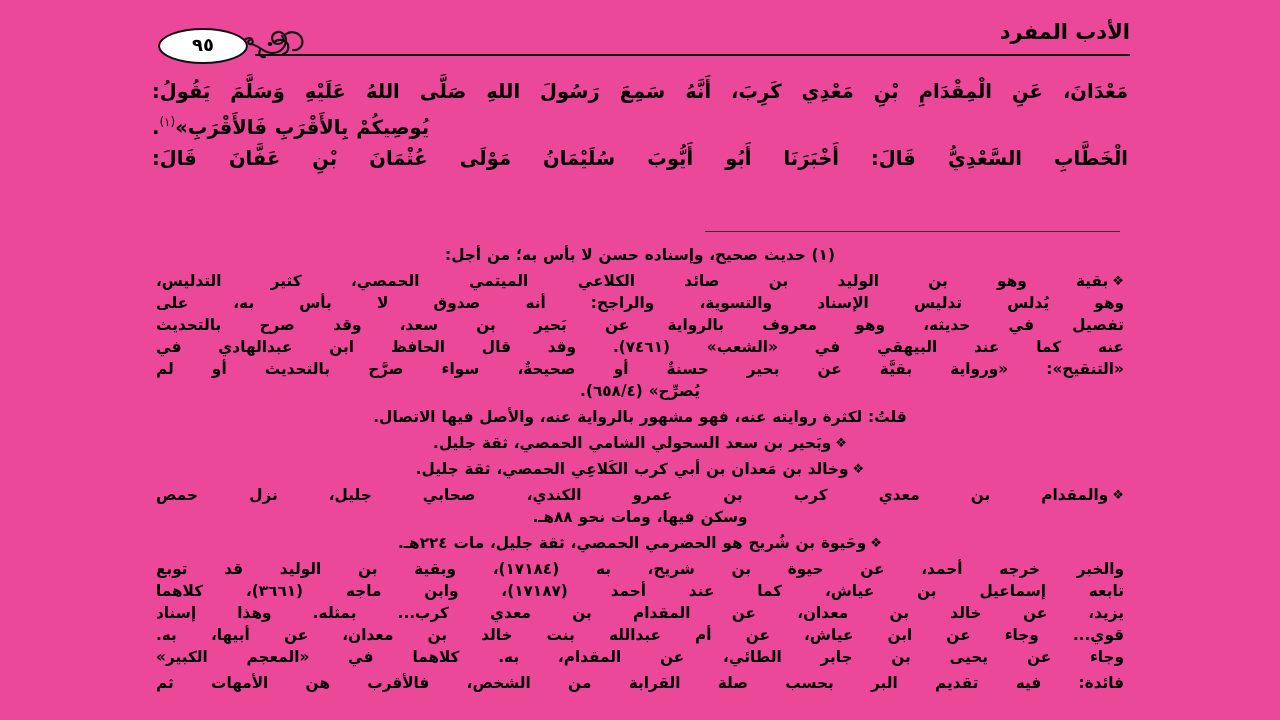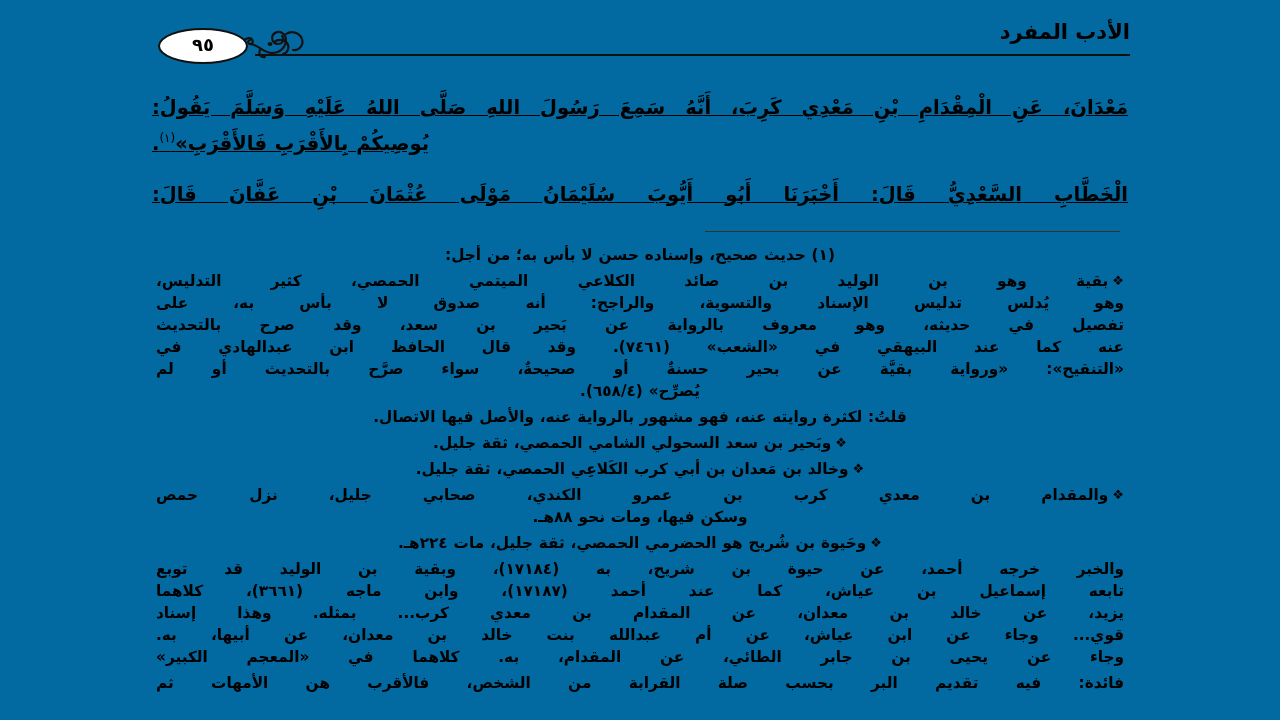--- a/index.html
+++ b/index.html
@@ -13,21 +13,21 @@
     height: 720px;
     overflow: hidden;
     font-family: "DejaVu Sans", "Liberation Sans", sans-serif;
     color: #000000;
   }
 
   .page {
     position: relative;
     width: 1280px;
     height: 720px;
-    background: #0369a1;
+    background: #ec4899;
     box-sizing: border-box;
   }
 
   
   .header {
     position: absolute;
     top: 14px;
     right: 150px;
     left: 150px;
     height: 52px;
@@ -77,51 +77,50 @@
     left: 84px;
     width: 72px;
     height: 42px;
     z-index: 2;
   }
   .header-flourish svg { display: block; }
 
   
   .matn {
     position: absolute;
-    top: 92px;
+    top: 76px;
     right: 152px;
     left: 152px;
     direction: rtl;
     text-align: justify;
     text-align-last: center;
     font-size: 19.5px;
     font-weight: 700;
     line-height: 31px;
     word-spacing: 1px;
-    text-decoration: underline;
   }
   .matn p { margin: 0; }
   .matn .para-hadith-60-tail {
     text-align: justify;
     text-align-last: left;
   }
   .matn .line-full {
     display: block;
     text-align: justify;
     text-align-last: justify;
   }
   .matn .line-last {
     display: block;
     text-align: right;
   }
   .block-61 {
     margin-top: 14px;
   }
   .block-61 .line-full { text-align-last: justify; }
-  .block-61 .line-last  { text-align-last: justify; margin-top: 20px; }
+  .block-61 .line-last  { text-align-last: justify; }
 
   .fn-ref {
     font-size: 12px;
     vertical-align: super;
     font-weight: 400;
   }
 
   
   .fn-rule {
     position: absolute;

